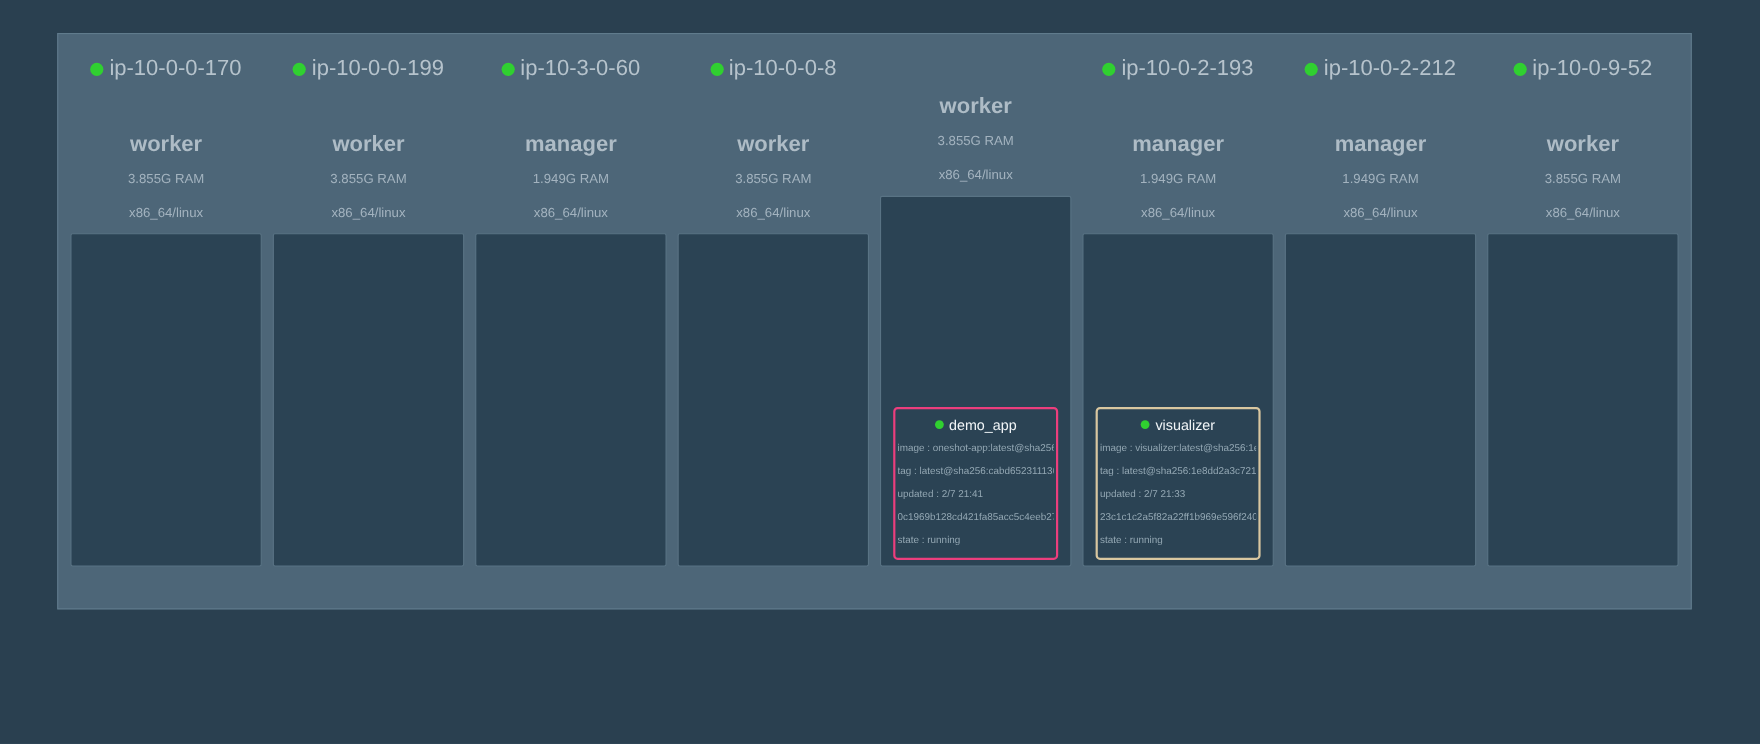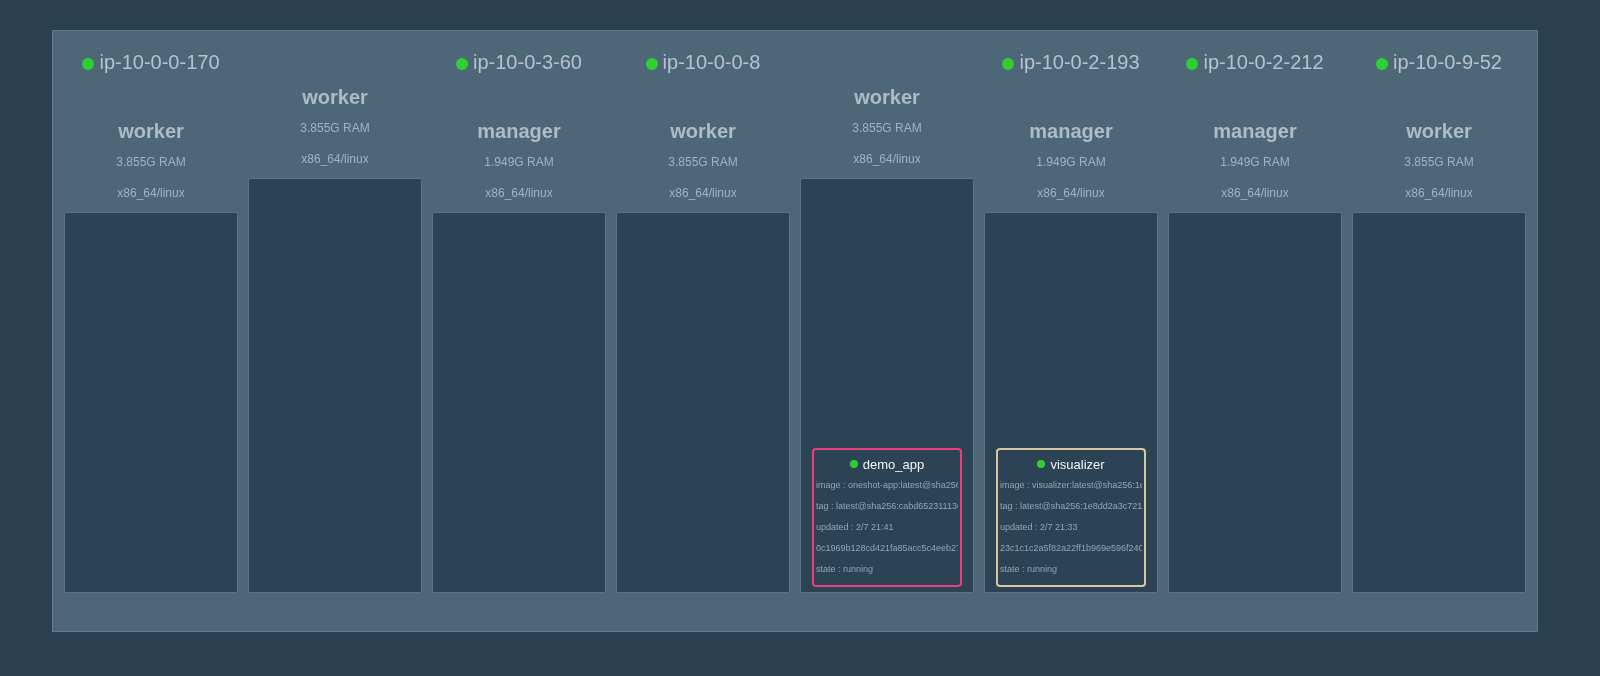--- a/index.html
+++ b/index.html
@@ -9,21 +9,21 @@
     height: 676px;
     background: #2a4050;
     font-family: "Liberation Sans", "DejaVu Sans", sans-serif;
     overflow: hidden;
   }
   .panel {
     position: absolute;
     left: 52px;
     top: 30px;
     width: 1486px;
-    height: 602px;
+    height: 524px;
     box-sizing: border-box;
     background: #4d6678;
     border: 1px solid #607b8c;
     display: flex;
     padding: 14px 6px 38px 6px;
   }
   .node {
     flex: 1;
     min-width: 0;
     display: flex;
@@ -120,29 +120,32 @@
     <div class="node-title">
       <span class="dot" style="background: rgb(48, 208, 48);"></span><span>ip-10-0-0-170</span>
     </div>
     <div class="node-role">worker</div>
     <div class="node-meta">3.855G RAM</div>
     <div class="node-meta">x86_64/linux</div>
     <div class="tasks"></div>
   </div>
 
   <div class="node">
-    <div class="node-role">worker</div>
-    <div class="node-meta">3.855G RAM</div>
-    <div class="node-meta">x86_64/linux</div>
-    <div class="tasks"></div>
-  </div>
-
-  <div class="node">
-    <div class="node-title">
-      <span class="dot" style="background: rgb(48, 208, 48);"></span><span>ip-10-0-3-60</span>
+    <div class="node-title">
+      <span class="dot" style="background: rgb(48, 208, 48);"></span><span>ip-10-0-0-199</span>
+    </div>
+    <div class="node-role">worker</div>
+    <div class="node-meta">3.855G RAM</div>
+    <div class="node-meta">x86_64/linux</div>
+    <div class="tasks"></div>
+  </div>
+
+  <div class="node">
+    <div class="node-title">
+      <span class="dot" style="background: rgb(48, 208, 48);"></span><span>ip-10-3-0-60</span>
     </div>
     <div class="node-role">manager</div>
     <div class="node-meta">1.949G RAM</div>
     <div class="node-meta">x86_64/linux</div>
     <div class="tasks"></div>
   </div>
 
   <div class="node">
     <div class="node-title">
       <span class="dot" style="background: rgb(48, 208, 48);"></span><span>ip-10-0-0-8</span>

